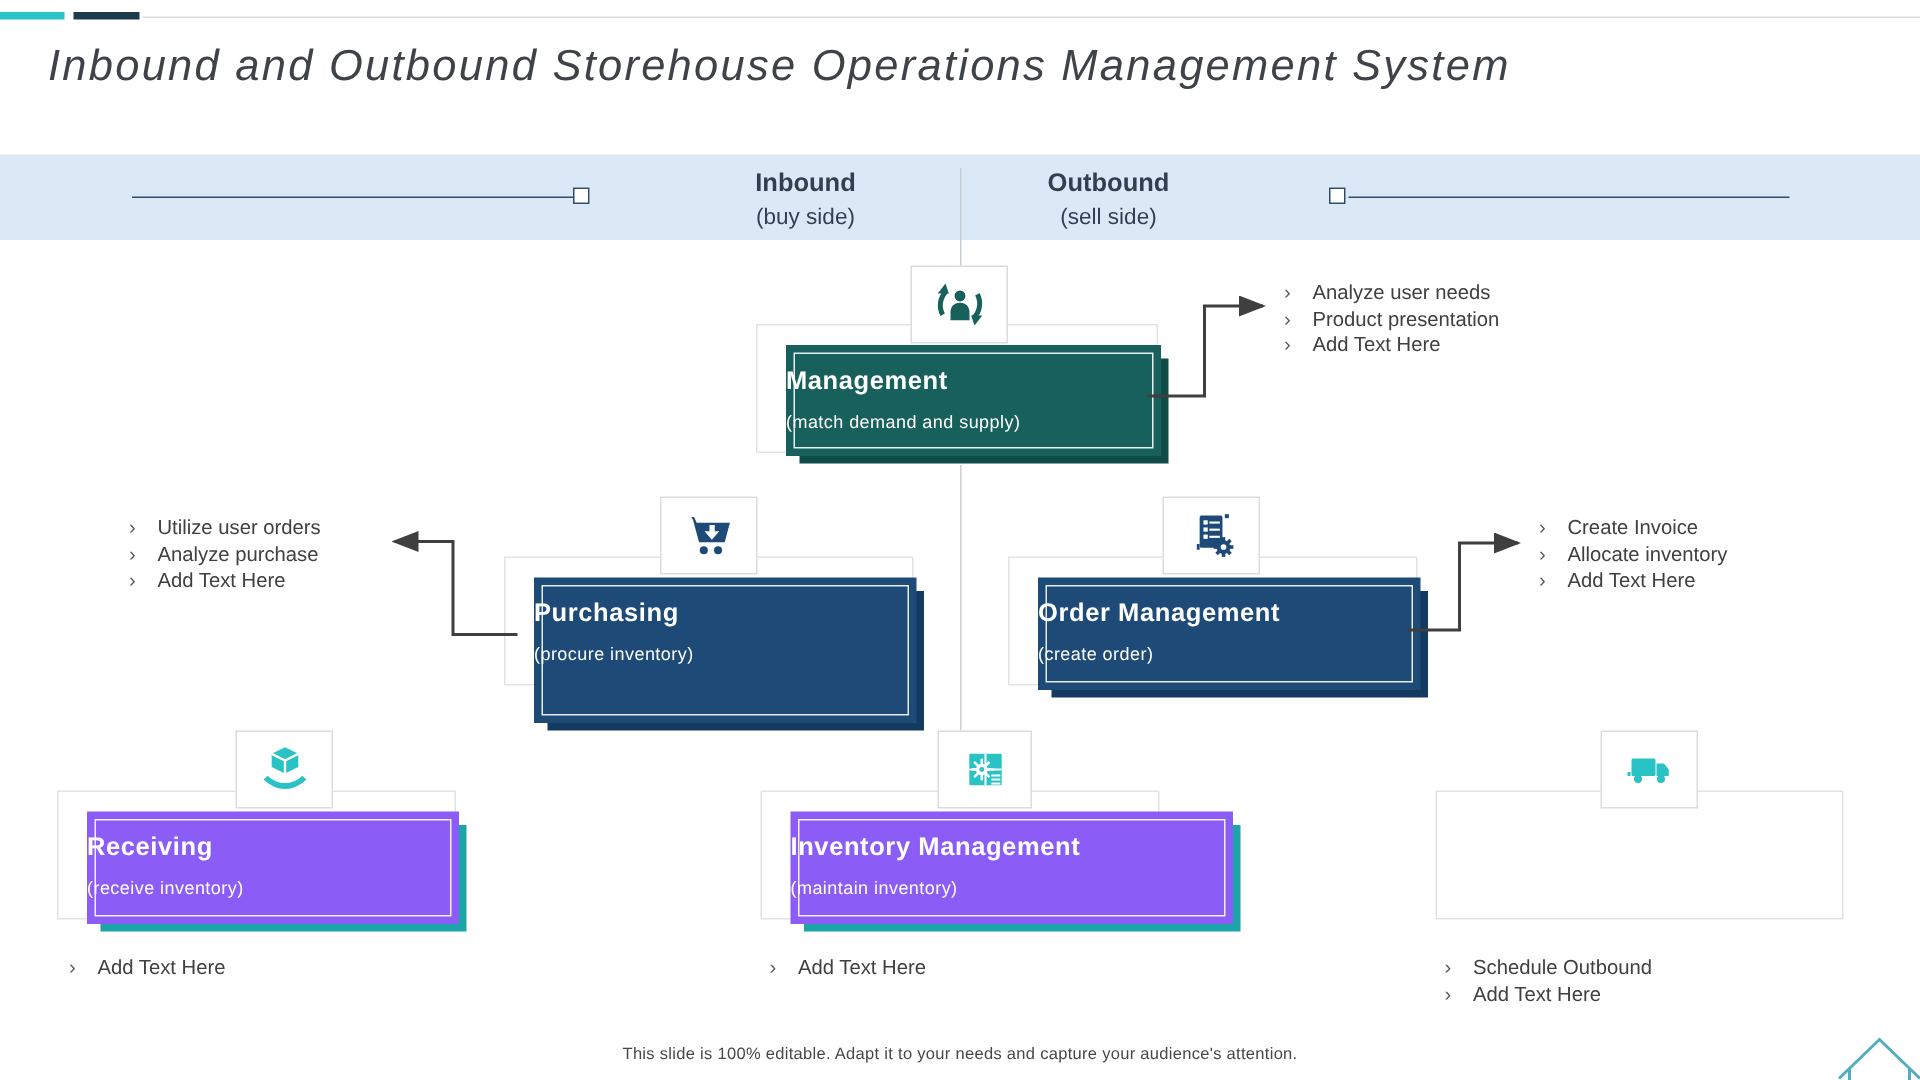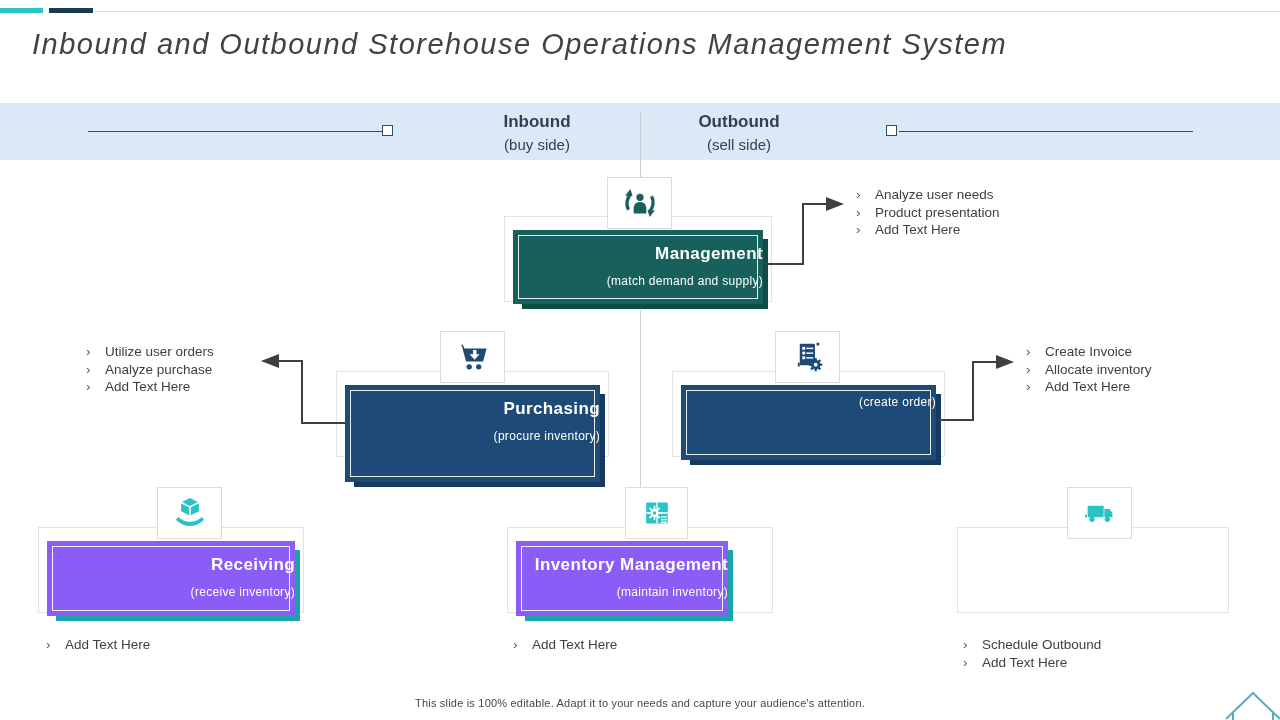--- a/index.html
+++ b/index.html
@@ -34,21 +34,21 @@
 
   .vline{position:absolute;width:1px;background:#cfcfcf;}
 
   
   .frame{position:absolute;border:1px solid #e3e3e3;background:#fff;}
   .icon-tile{
     position:absolute;background:#fff;border:1px solid #dcdcdc;
     display:flex;align-items:center;justify-content:center;
   }
   .icon-tile svg{display:block;}
-  .nodebox{position:absolute;text-align:right;color:#fff;}
+  .nodebox{position:absolute;text-align:left;color:#fff;margin-left:11px;}
   .nodebox::after{content:"";position:absolute;inset:5px;border:1px solid rgba(255,255,255,.9);pointer-events:none;}
   .nodebox .t{margin-top:14px;font-size:17px;font-weight:bold;letter-spacing:.4px;}
   .nodebox .s{margin-top:10px;font-size:12px;letter-spacing:.3px;}
   .fill-teal{background:#17605b;box-shadow:7px 7px 0 -2px #0f4b47;}
   .fill-navy{background:#1d4a77;box-shadow:7px 7px 0 -2px #153a5f;}
   .fill-turq{background:#8b5cf6;box-shadow:7px 7px 0 -2px #1ca5a8;}
 
   
   .bullets{position:absolute;list-style:none;margin:0;padding:0;font-size:13.5px;color:#404040;}
   .bullets li{display:flex;line-height:17.5px;}
@@ -172,20 +172,21 @@
           <rect x="12.7" y="16.1" width="8.3" height="1.5"></rect>
           <rect x="16.1" y="12.7" width="1.5" height="8.3" transform="rotate(45 16.85 16.85)"></rect>
           <rect x="16.1" y="12.7" width="1.5" height="8.3" transform="rotate(-45 16.85 16.85)"></rect>
           <circle cx="16.85" cy="16.85" r="2.9"></circle>
         </g>
         <circle cx="16.85" cy="16.85" r="1.2" fill="#ffffff"></circle>
       </svg>
     </span>
   </div>
   <div class="nodebox fill-navy" style="left:681px;top:385px;width:255px;height:75px;">
+    <div class="t">Order Management</div>
     <div class="s">(create  order)</div>
   </div>
   <ul class="bullets" style="left:1026px;top:343px;width:220px;">
     <li>
         <span class="ch">›</span>
         <span>Create Invoice</span>
       </li>
     <li>
         <span class="ch">›</span>
         <span>Allocate inventory</span>
@@ -230,21 +231,21 @@
           <rect x="9.8" y="7.2" width="1.1" height="9.6" transform="rotate(-45 10.35 12)"></rect>
           <circle cx="10.35" cy="12" r="2.6"></circle>
           <rect x="14.6" y="14.2" width="4" height="0.9"></rect>
           <rect x="14.6" y="16" width="4" height="0.9"></rect>
           <rect x="14.6" y="17.8" width="4" height="0.9"></rect>
         </g>
         <circle cx="10.35" cy="12" r="1.1" fill="#29c3c6"></circle>
       </svg>
     </span>
   </div>
-  <div class="nodebox fill-turq" style="left:516px;top:541px;width:212px;height:75px;">
+  <div class="nodebox fill-turq" style="left:516px;top:541px;width:295px;height:75px;">
     <div class="t">Inventory Management</div>
     <div class="s">(maintain  inventory)</div>
   </div>
   <ul class="bullets" style="left:513px;top:636px;width:220px;">
     <li>
         <span class="ch">›</span>
         <span>Add Text Here</span>
       </li>
   </ul>
 

